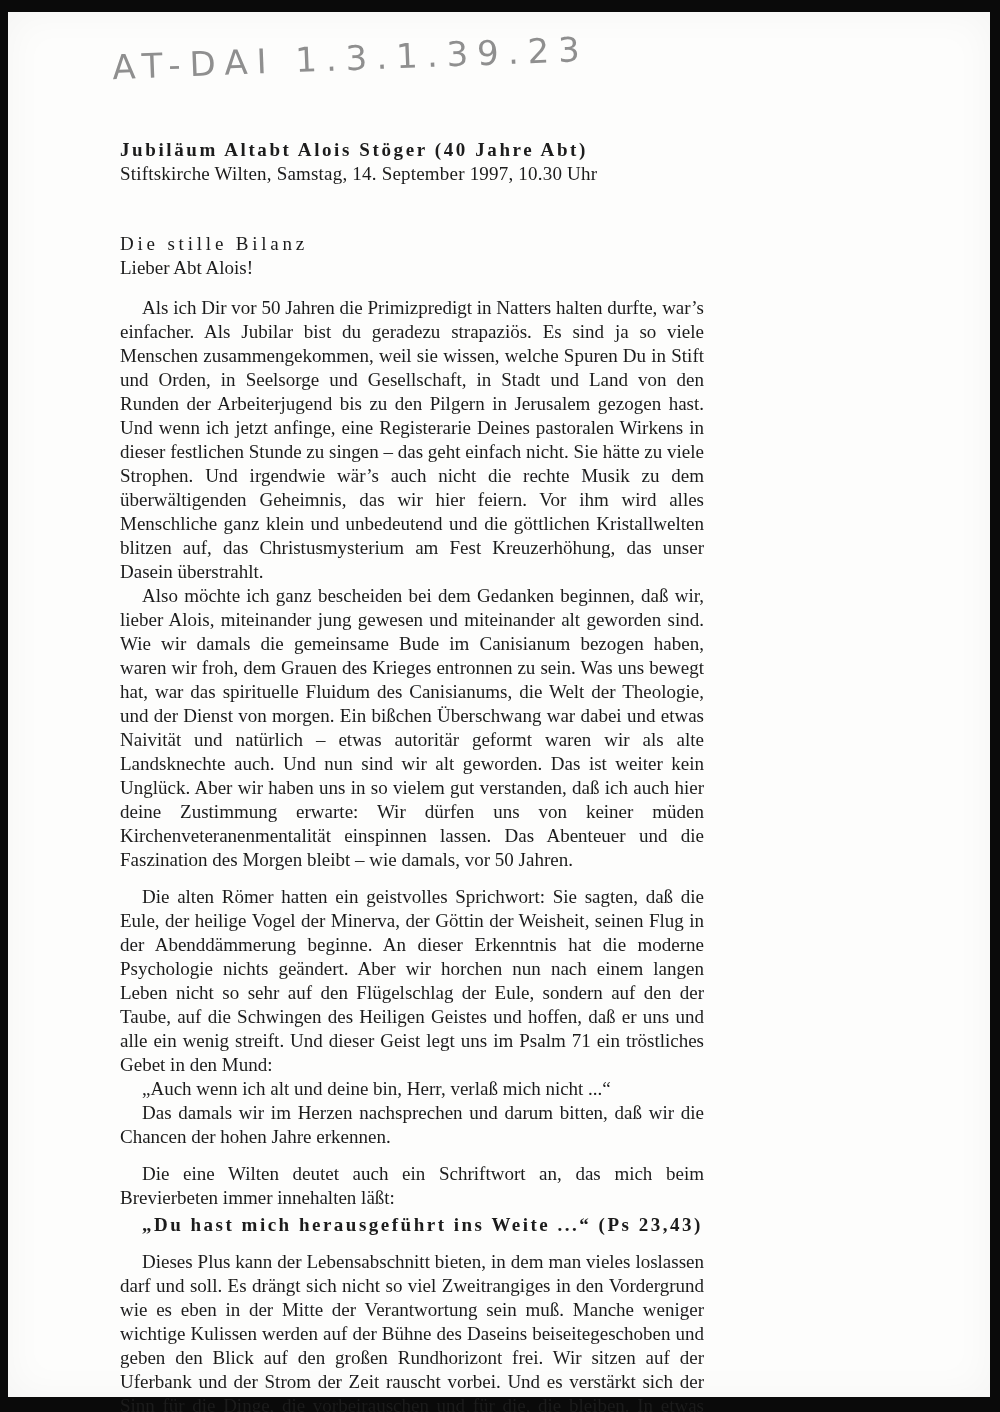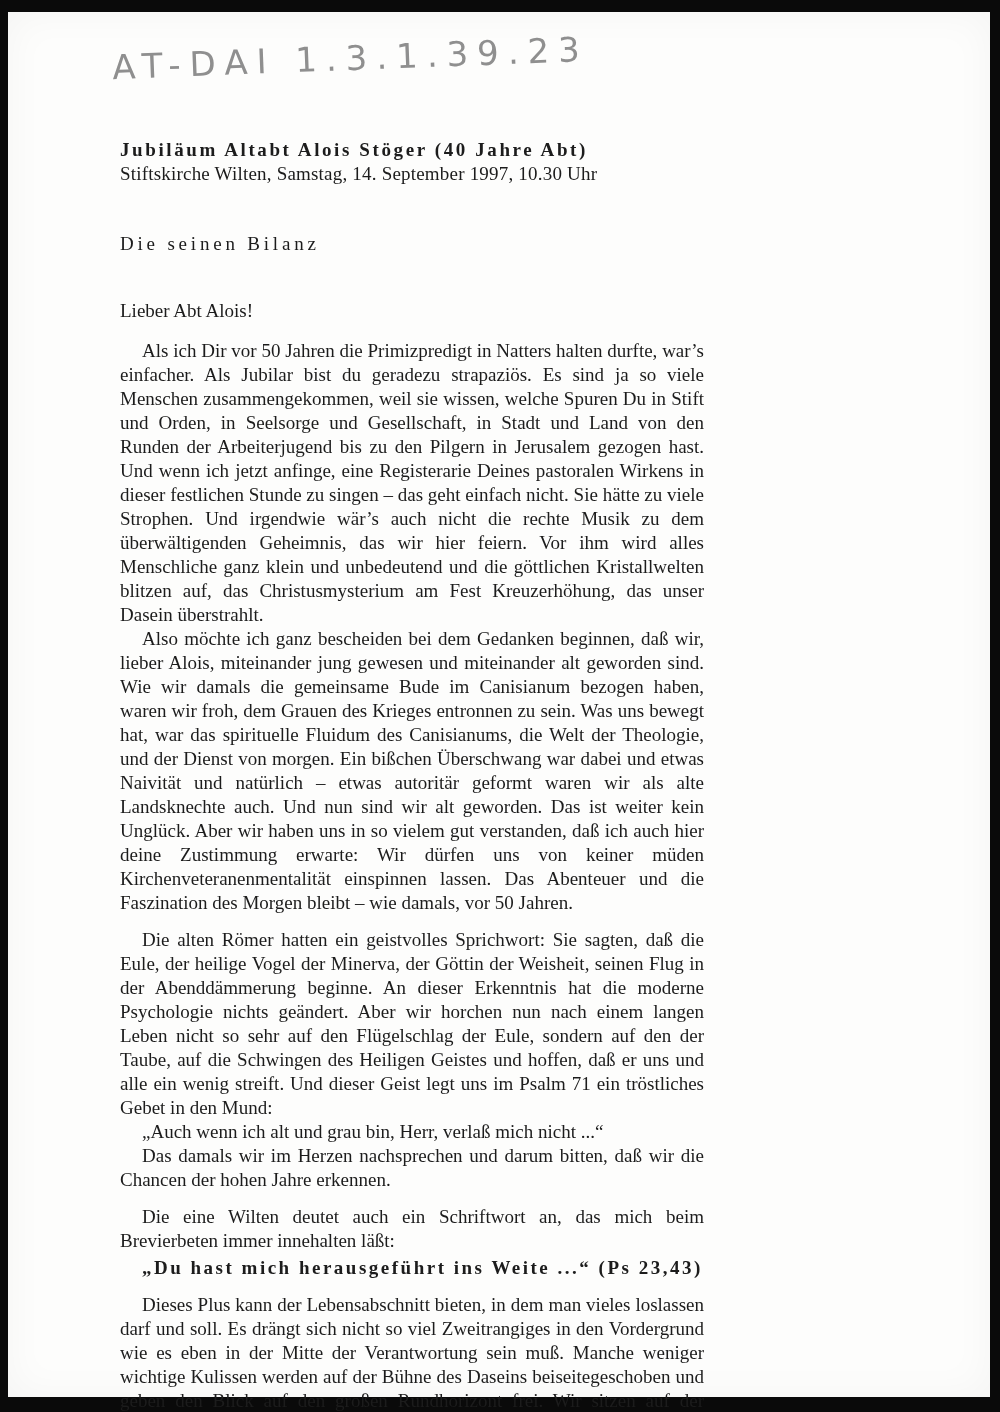--- a/index.html
+++ b/index.html
@@ -59,21 +59,20 @@
   }
   .header-line2 {
     letter-spacing: 0.2px;
   }
   .doc-title {
     margin-top: 46px;
     letter-spacing: 3.8px;
     font-weight: 500;
   }
   .salutation {
-    margin-top: 43px;
   }
   .body-text {
     margin-top: 16px;
   }
   .content p {
     margin: 0;
   }
   p.body {
     text-align: justify;
     text-indent: 22px;
@@ -102,29 +101,29 @@
 
     <div class="annotation">AT-DAI 1.3.1.39.23</div>
 
     <div class="content">
 
       <div class="header">
         <div class="header-line1">Jubiläum Altabt Alois Stöger (40 Jahre Abt)</div>
         <div class="header-line2">Stiftskirche Wilten, Samstag, 14. September 1997, 10.30 Uhr</div>
       </div>
 
-      <div class="doc-title">Die seinen Bilanz</div>
+      <div class="doc-title">Die stille Bilanz</div>
 
       <div class="salutation">Lieber Abt Alois!</div>
 
       <div class="body-text" id="doc-body">
           <p class="body">Als ich Dir vor 50 Jahren die Primizpredigt in Natters halten durfte, war’s einfacher. Als Jubilar bist du geradezu strapaziös. Es sind ja so viele Menschen zusammengekommen, weil sie wissen, welche Spuren Du in Stift und Orden, in Seelsorge und Gesellschaft, in Stadt und Land von den Runden der Arbeiterjugend bis zu den Pilgern in Jerusalem gezogen hast. Und wenn ich jetzt anfinge, eine Registerarie Deines pastoralen Wirkens in dieser festlichen Stunde zu singen – das geht einfach nicht. Sie hätte zu viele Strophen. Und irgendwie wär’s auch nicht die rechte Musik zu dem überwältigenden Geheimnis, das wir hier feiern. Vor ihm wird alles Menschliche ganz klein und unbedeutend und die göttlichen Kristallwelten blitzen auf, das Christusmysterium am Fest Kreuzerhöhung, das unser Dasein überstrahlt.</p>
           <p class="body">Also möchte ich ganz bescheiden bei dem Gedanken beginnen, daß wir, lieber Alois, miteinander jung gewesen und miteinander alt geworden sind. Wie wir damals die gemeinsame Bude im Canisianum bezogen haben, waren wir froh, dem Grauen des Krieges entronnen zu sein. Was uns bewegt hat, war das spirituelle Fluidum des Canisianums, die Welt der Theologie, und der Dienst von morgen. Ein bißchen Überschwang war dabei und etwas Naivität und natürlich – etwas autoritär geformt waren wir als alte Landsknechte auch. Und nun sind wir alt geworden. Das ist weiter kein Unglück. Aber wir haben uns in so vielem gut verstanden, daß ich auch hier deine Zustimmung erwarte: Wir dürfen uns von keiner müden Kirchenveteranen­mentalität einspinnen lassen. Das Abenteuer und die Faszination des Morgen bleibt – wie damals, vor 50 Jahren.</p>
           <p class="body gap">Die alten Römer hatten ein geistvolles Sprichwort: Sie sagten, daß die Eule, der heilige Vogel der Minerva, der Göttin der Weisheit, seinen Flug in der Abenddämmerung beginne. An dieser Erkenntnis hat die moderne Psychologie nichts geändert. Aber wir horchen nun nach einem langen Leben nicht so sehr auf den Flügelschlag der Eule, sondern auf den der Taube, auf die Schwingen des Heiligen Geistes und hoffen, daß er uns und alle ein wenig streift. Und dieser Geist legt uns im Psalm 71 ein tröstliches Gebet in den Mund:</p>
-          <p class="quote">„Auch wenn ich alt und grau bin, Herr, verlaß mich nicht ...“</p>
+          <p class="quote">„Auch wenn ich alt und deine bin, Herr, verlaß mich nicht ...“</p>
           <p class="body">Das damals wir im Herzen nachsprechen und darum bitten, daß wir die Chancen der hohen Jahre erkennen.</p>
           <p class="body gap">Die eine Wilten deutet auch ein Schriftwort an, das mich beim Brevierbeten immer innehalten läßt:</p>
           <p class="quote spaced">„Du hast mich herausgeführt ins Weite ...“ (Ps 23,43)</p>
           <p class="body gap last">Dieses Plus kann der Lebensabschnitt bieten, in dem man vieles loslassen darf und soll. Es drängt sich nicht so viel Zweitrangiges in den Vordergrund wie es eben in der Mitte der Verantwortung sein muß. Manche weniger wichtige Kulissen werden auf der Bühne des Daseins beiseitegeschoben und geben den Blick auf den großen Rundhorizont frei. Wir sitzen auf der Uferbank und der Strom der Zeit rauscht vorbei. Und es verstärkt sich der Sinn für die Dinge, die vorbeirauschen und für die, die bleiben. In etwas sentimentaler Form hast Du das in manchen Kommersen in dem Lied gehört „Nur der Inn rauscht noch wie immer, durch das Tal in weitem Schwung ...“ Aber die Klarheit des Herbstabends schärft wirklich den Blick für die unverrückbaren, unvergänglichen Verheißungen des Herrn und für die ganze große Sinnweite des Glaubens, die bis dort hin reicht, wo der Himmel die Erde berührt. Ich glaube, in der</p>
         </div>
 
     </div>
   </div>
 </div>
 

